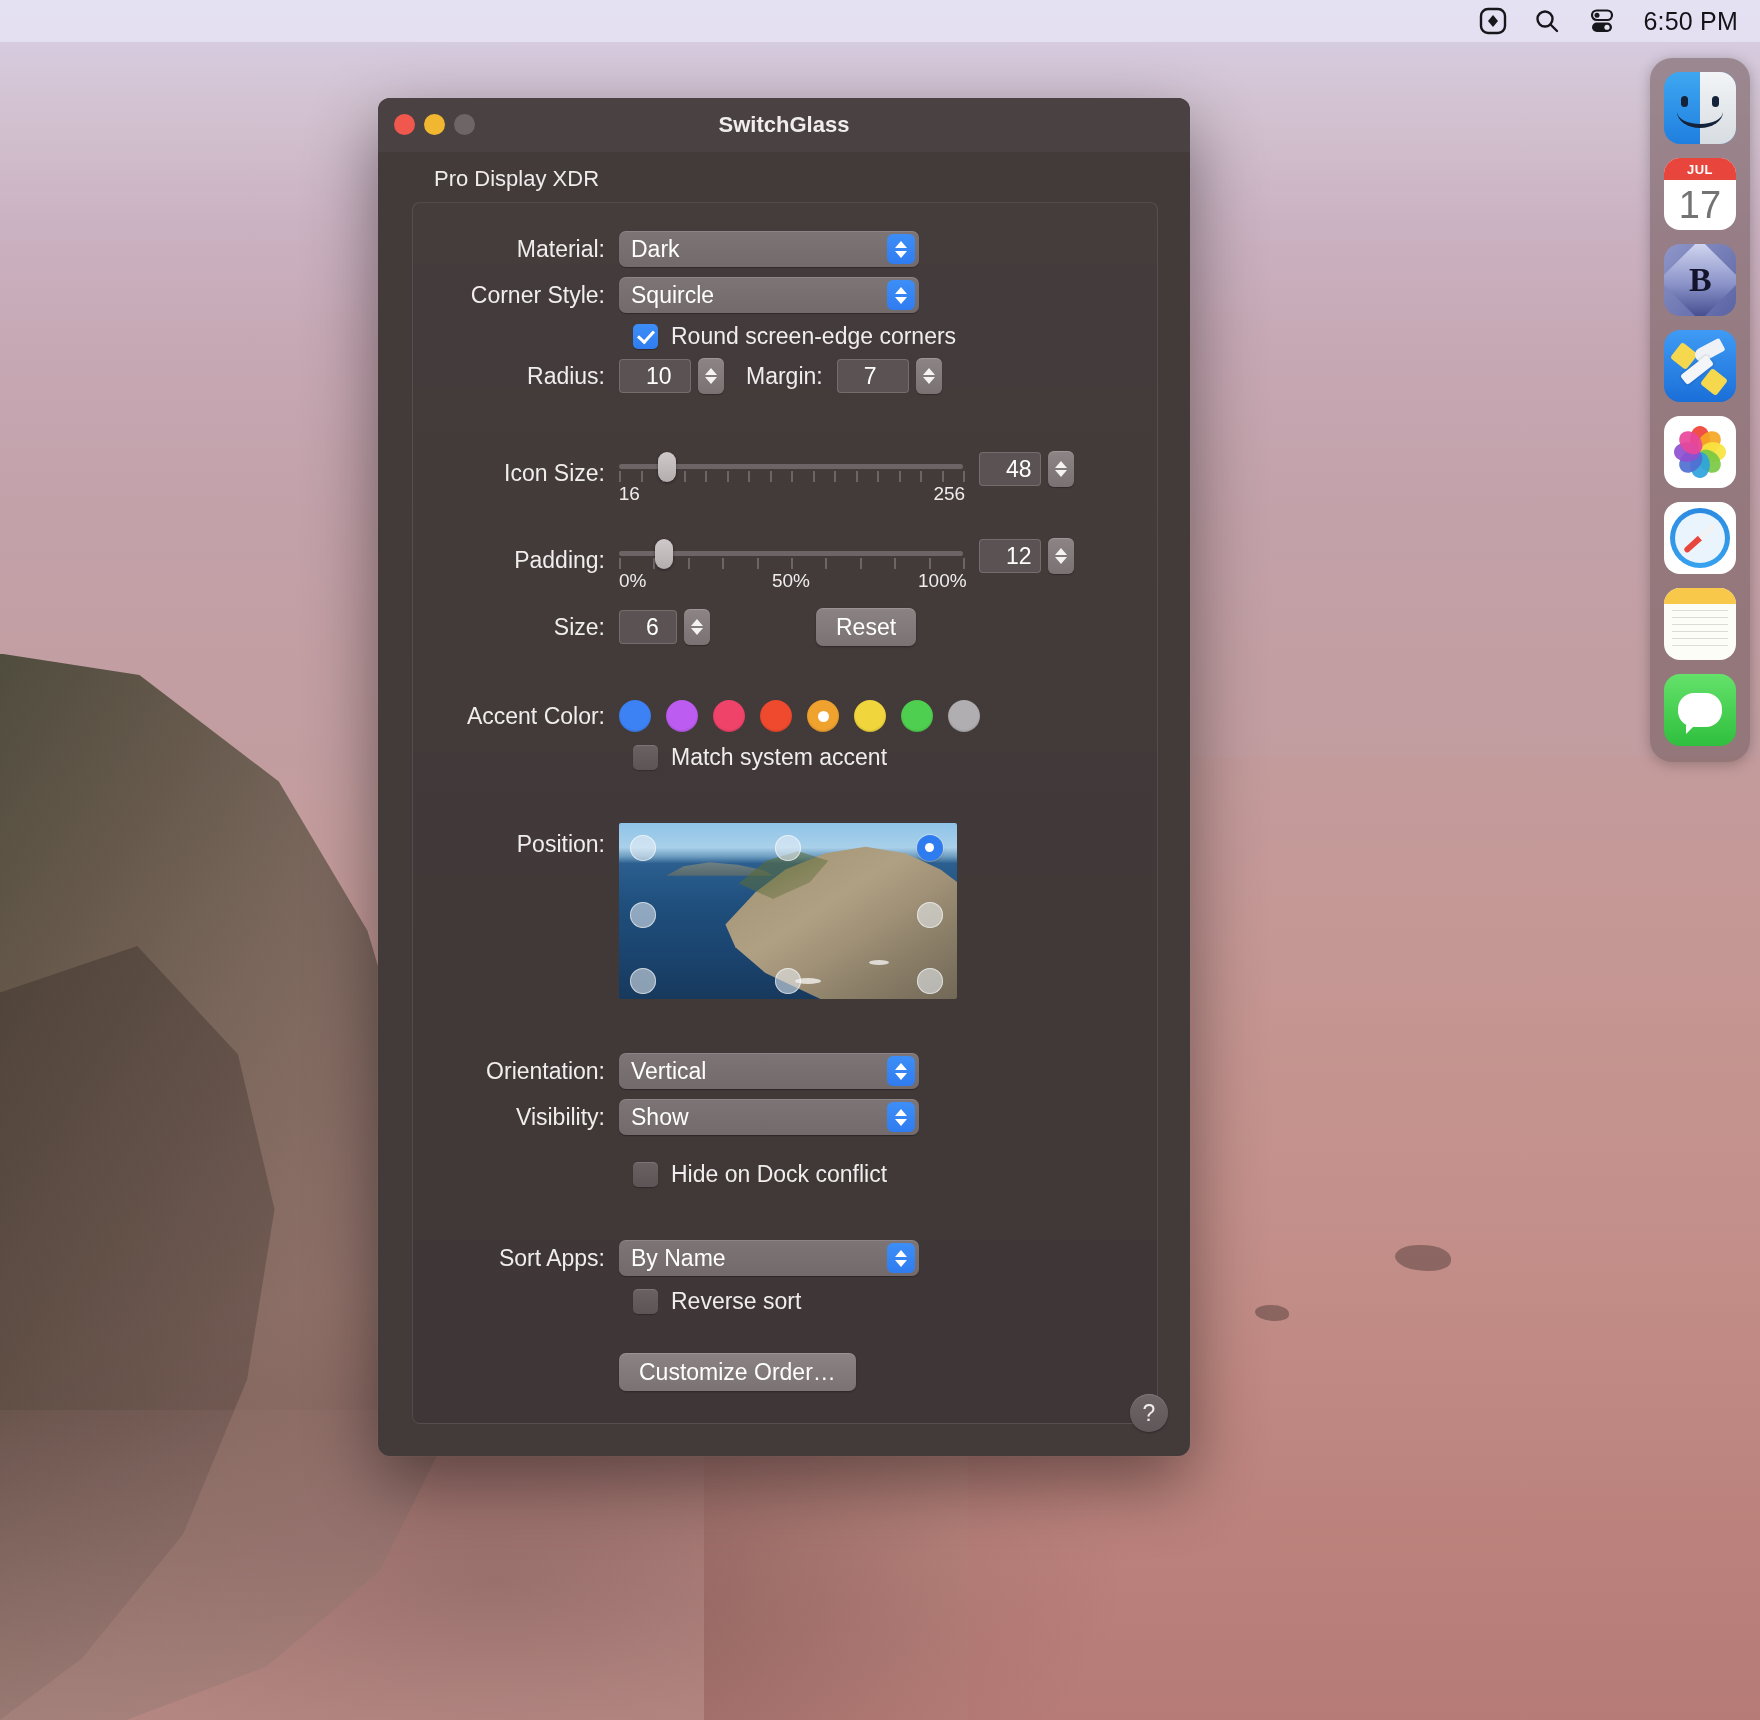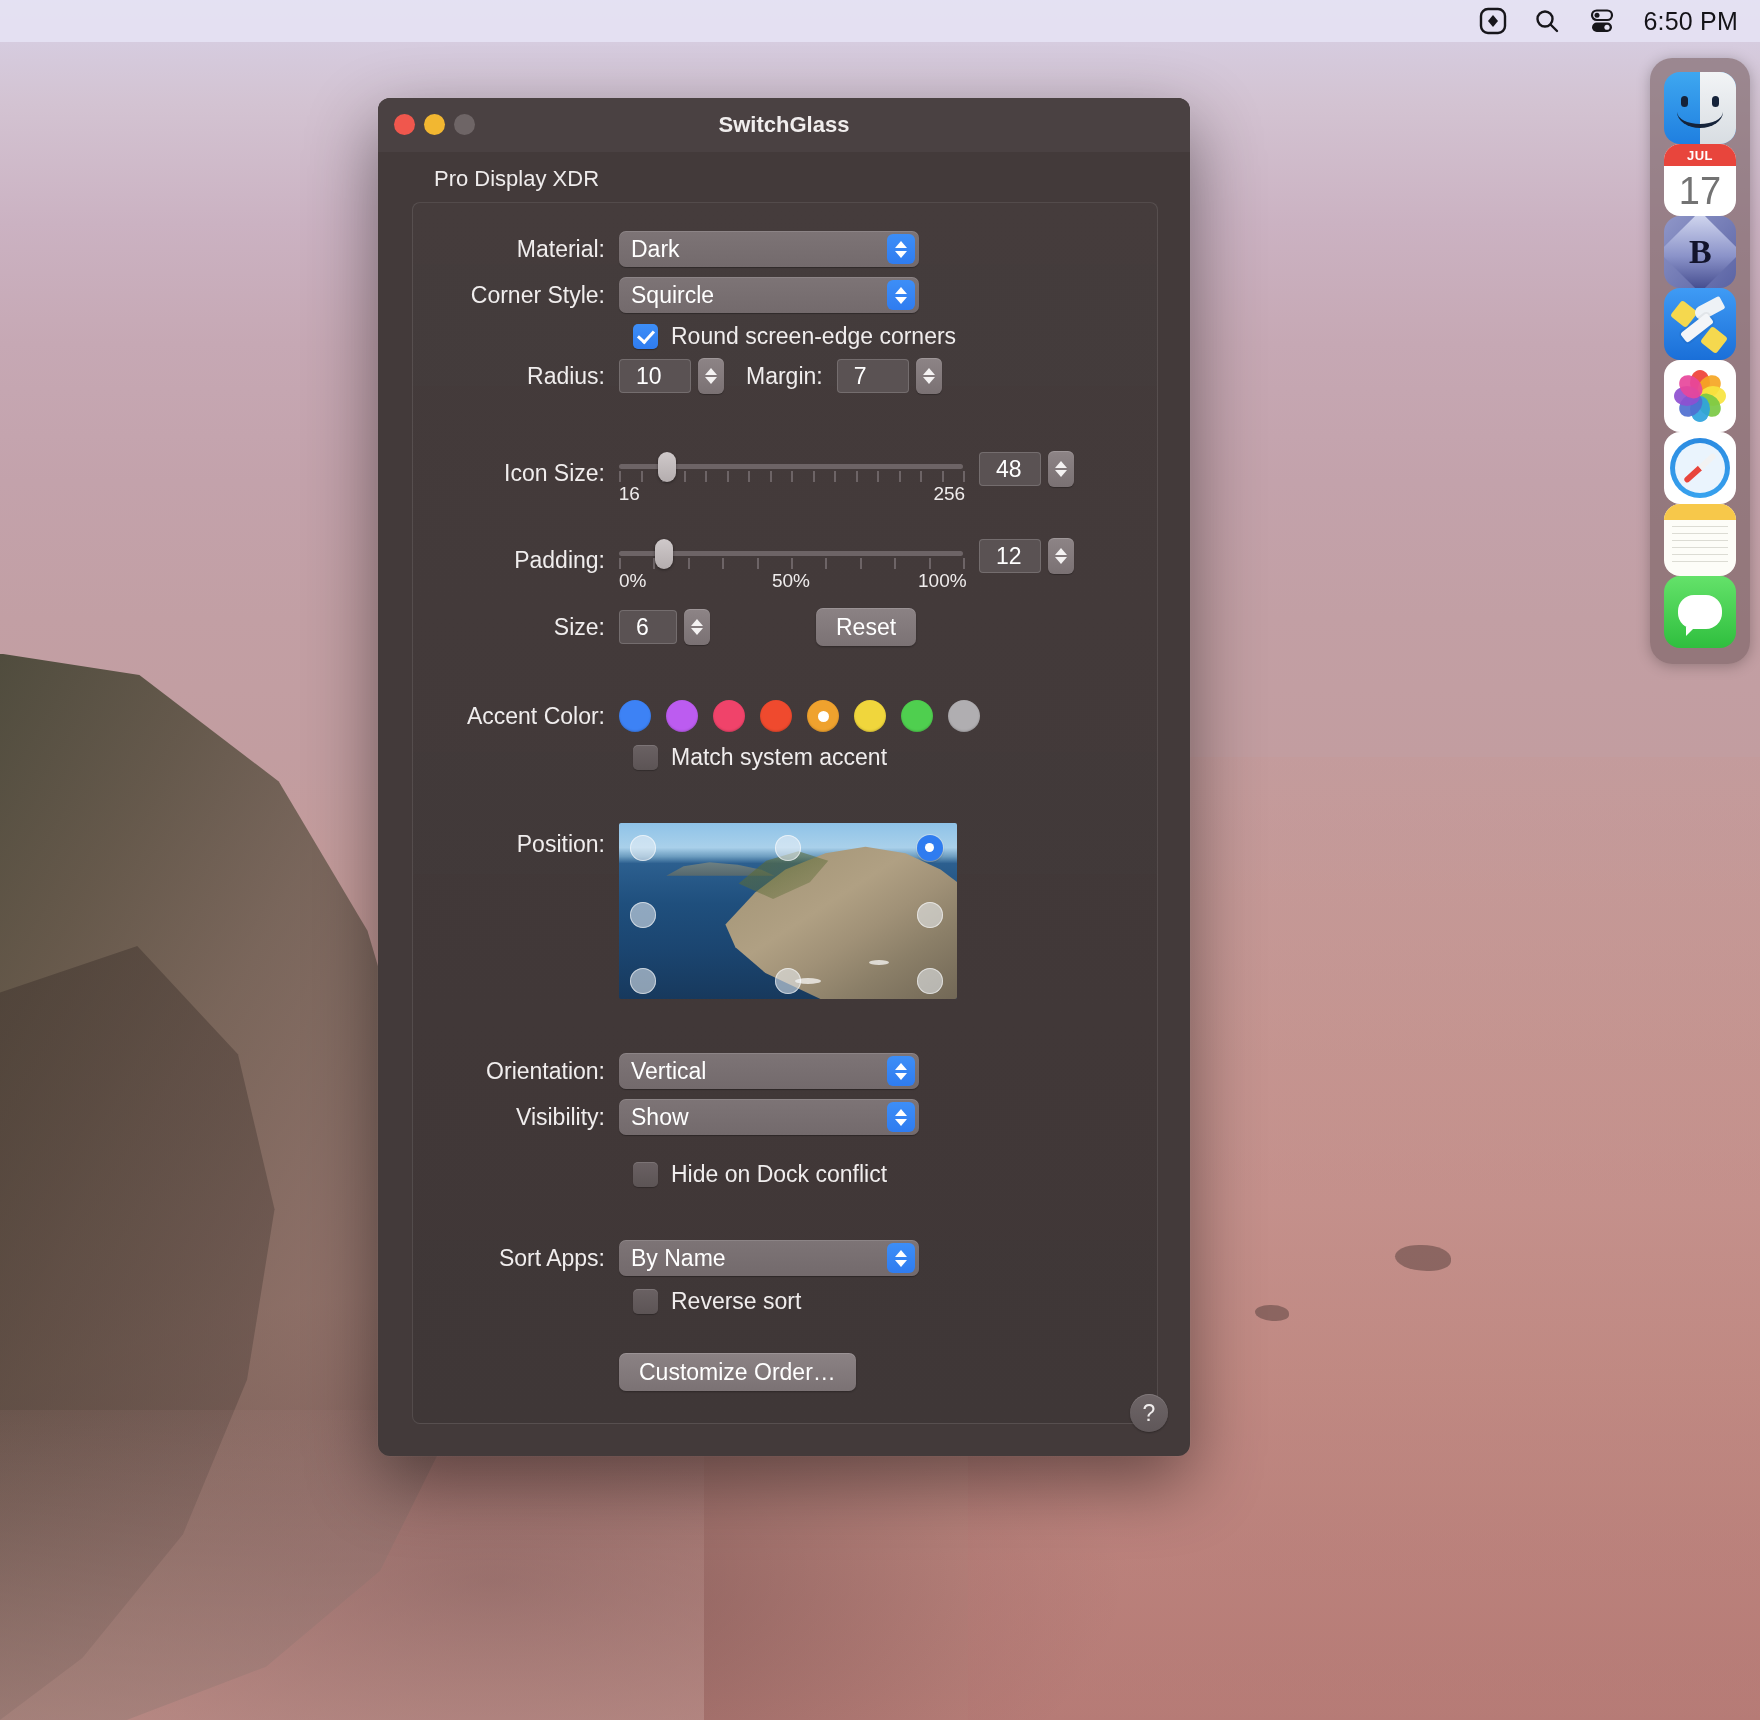--- a/index.html
+++ b/index.html
@@ -70,21 +70,21 @@
     font-size: 25px; color: #141318; letter-spacing: .2px;
   }
 
   
   #switcher {
     position: absolute; right: 10px; top: 58px;
     width: 100px;
     background: rgba(120,96,98,0.62);
     border-radius: 22px;
     padding: 14px 0 16px;
-    display: flex; flex-direction: column; align-items: center; 
+    display: flex; flex-direction: column; align-items: center; gap: 14px;
     box-shadow: 0 2px 14px rgba(0,0,0,0.25);
     z-index: 30;
   }
   .app-icon { width: 72px; height: 72px; border-radius: 16px; position: relative; overflow: hidden; }
 
   
   .ic-finder { background: linear-gradient(to bottom, #3ea7f0, #1f7fe0); }
   .ic-finder .half { position: absolute; right: 0; top: 0; width: 50%; height: 100%; background: linear-gradient(to bottom,#f2f4f6,#d8dde2); }
   .ic-finder .eye { position: absolute; width: 7px; height: 11px; background: #15233a; border-radius: 4px; top: 24px; }
   .ic-finder .smile { position: absolute; left: 13px; right: 13px; top: 40px; height: 16px; border-bottom: 4px solid #15233a; border-radius: 0 0 50% 50%/0 0 100% 100%; }
@@ -204,21 +204,21 @@
     content: ""; width: 7px; height: 13px; margin-top: -3px;
     border: solid #fff; border-width: 0 3px 3px 0; transform: rotate(42deg);
   }
   .cbl { margin-left: 13px; font-size: 23px; color: #f0eded; }
 
   
   .tf {
     height: 34px; border-radius: 4px;
     background: #5a5253;
     border: 1px solid rgba(255,255,255,0.16);
-    display: flex; align-items: center; padding-left: 16px;
+    display: flex; align-items: center; padding-left: 26px;
     font-size: 23px; color: #fff;
   }
   .stepper {
     width: 26px; height: 36px; margin-left: 7px; border-radius: 6px;
     background: linear-gradient(to bottom,#8d8486,#7a7173);
     display: flex; flex-direction: column; align-items: center; justify-content: center;
     gap: 2px; flex: none;
     box-shadow: 0 1px 1px rgba(0,0,0,0.28), inset 0 1px 0 rgba(255,255,255,0.16);
   }
   .stepper i.up { border-width: 0 6px 7px 6px; border-color: transparent transparent #f4f2f2 transparent; }

